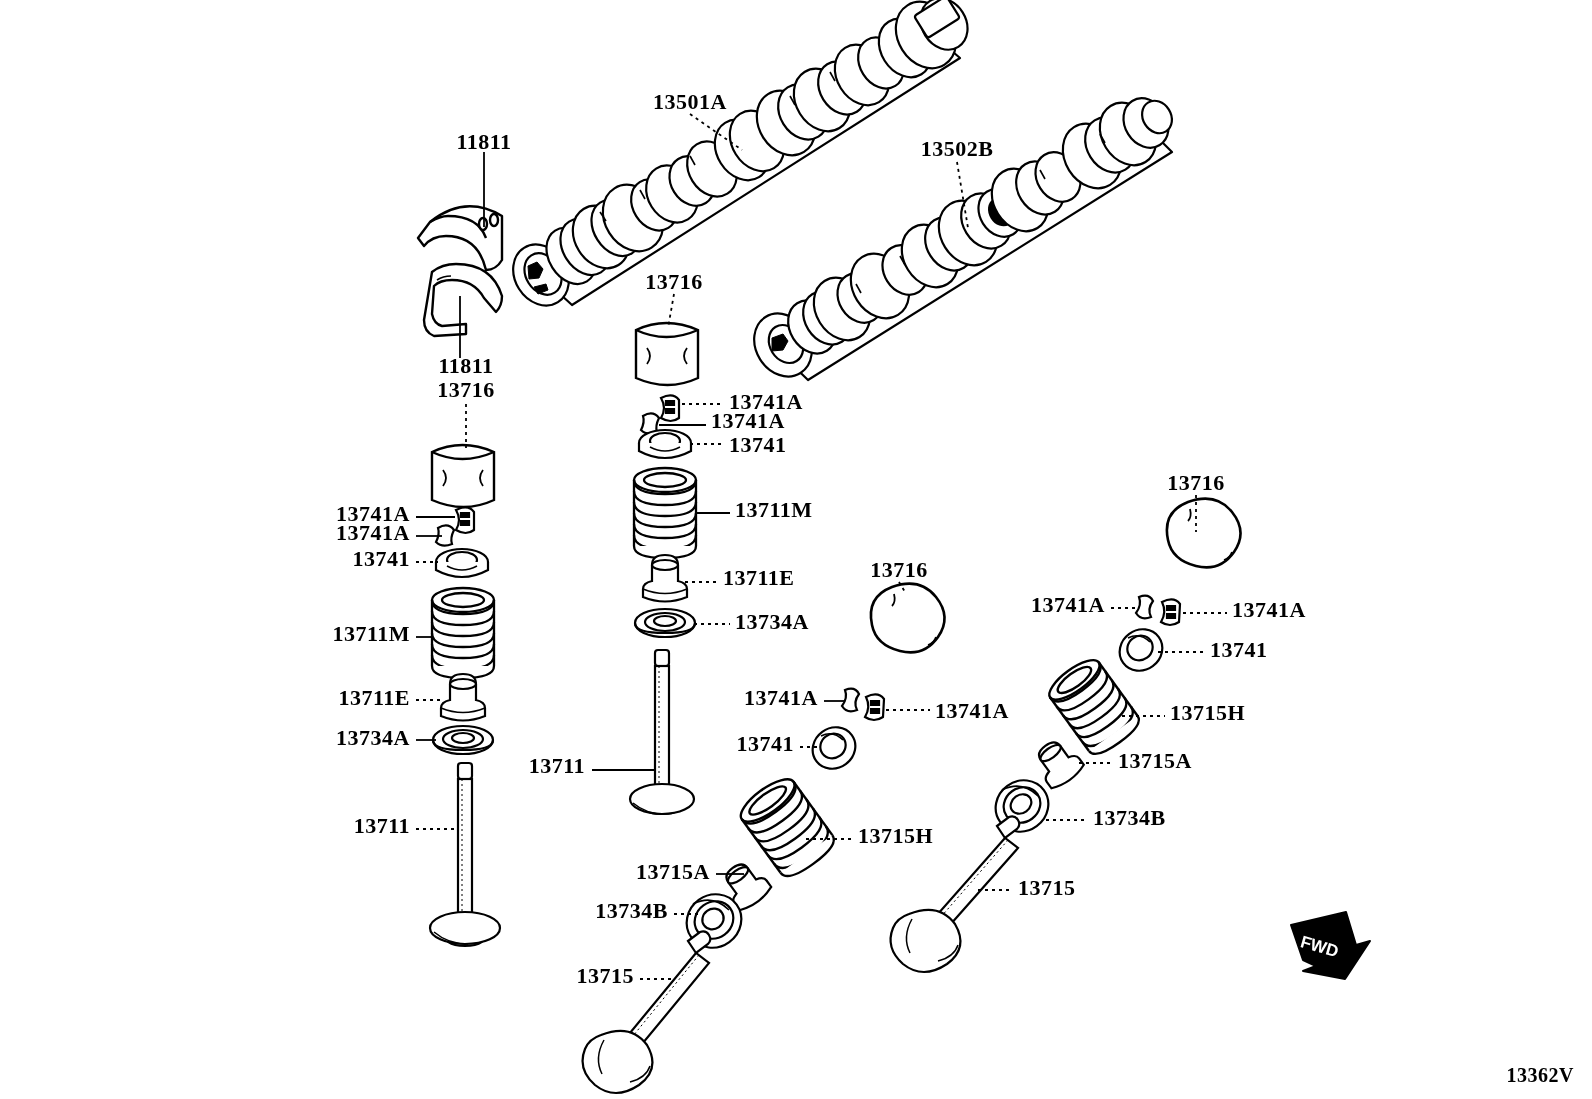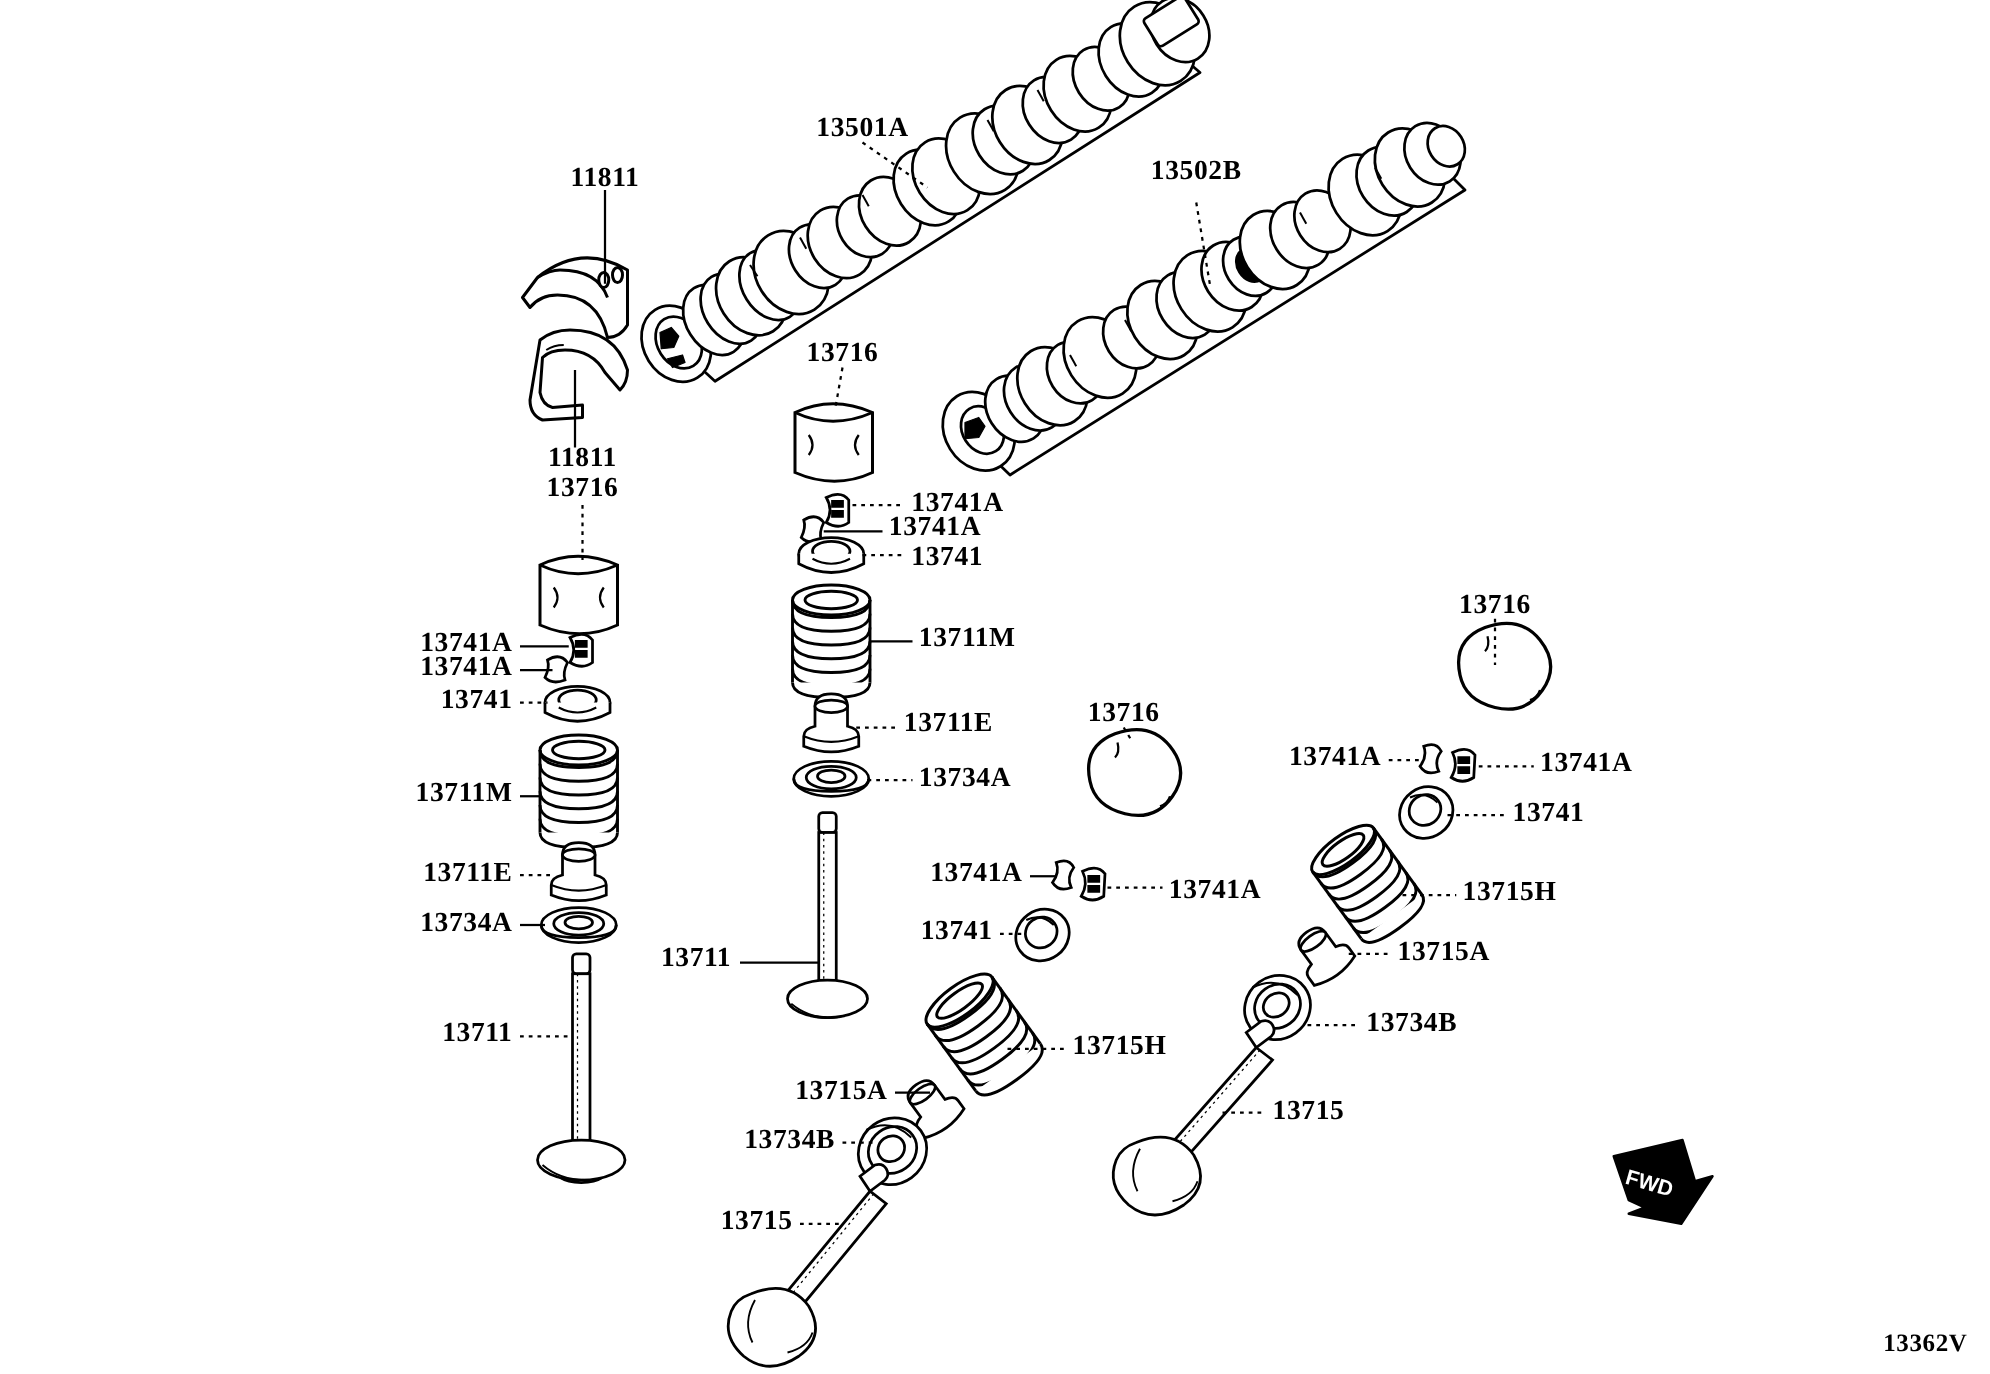--- a/index.html
+++ b/index.html
@@ -403,21 +403,21 @@
     <path d="M 1291 925 L 1346 912 L 1356 945 L 1370 941 L 1345 979 L 1303 971 L 1316 966 L 1303 960 Z" fill="#000" stroke="#000" stroke-width="2" stroke-linejoin="round"></path>
     <text x="1318" y="952" fill="#fff" font-family="Liberation Sans, sans-serif" font-size="17" font-weight="bold" text-anchor="middle" transform="rotate(16 1318 952)">FWD</text>
   </g>
 </svg>
 
 <div id="labels">
       <div class="lbl c" style="left: 484px; top: 130px;">11811</div>
       <div class="lbl c" style="left: 466px; top: 354px;">11811</div>
       <div class="lbl c" style="left: 466px; top: 378px;">13716</div>
       <div class="lbl c" style="left: 690px; top: 90px;">13501A</div>
-      <div class="lbl c" style="left: 957px; top: 124px;">13502B</div>
+      <div class="lbl c" style="left: 957px; top: 137px;">13502B</div>
       <div class="lbl c" style="left: 674px; top: 270px;">13716</div>
       <div class="lbl" style="left: 729px; top: 390px;">13741A</div>
       <div class="lbl" style="left: 711px; top: 409px;">13741A</div>
       <div class="lbl" style="left: 729px; top: 433px;">13741</div>
       <div class="lbl" style="left: 735px; top: 498px;">13711M</div>
       <div class="lbl" style="left: 723px; top: 566px;">13711E</div>
       <div class="lbl" style="left: 735px; top: 610px;">13734A</div>
       <div class="lbl r" style="left: 585px; top: 754px;">13711</div>
       <div class="lbl r" style="left: 410px; top: 502px;">13741A</div>
       <div class="lbl r" style="left: 410px; top: 521px;">13741A</div>

